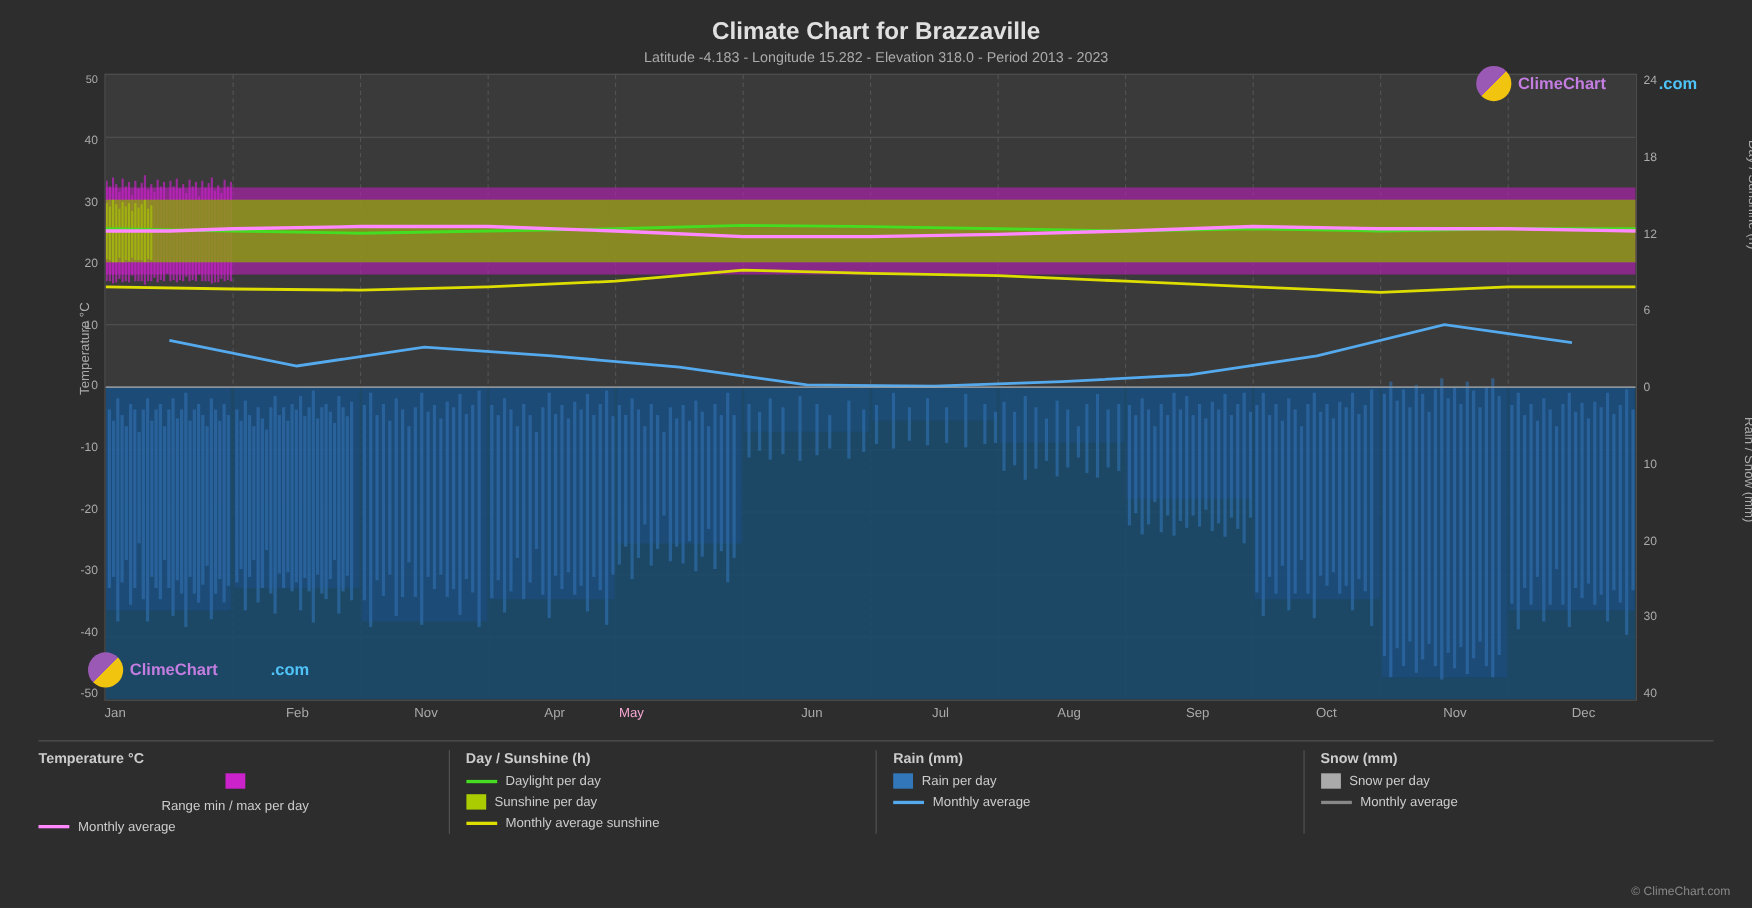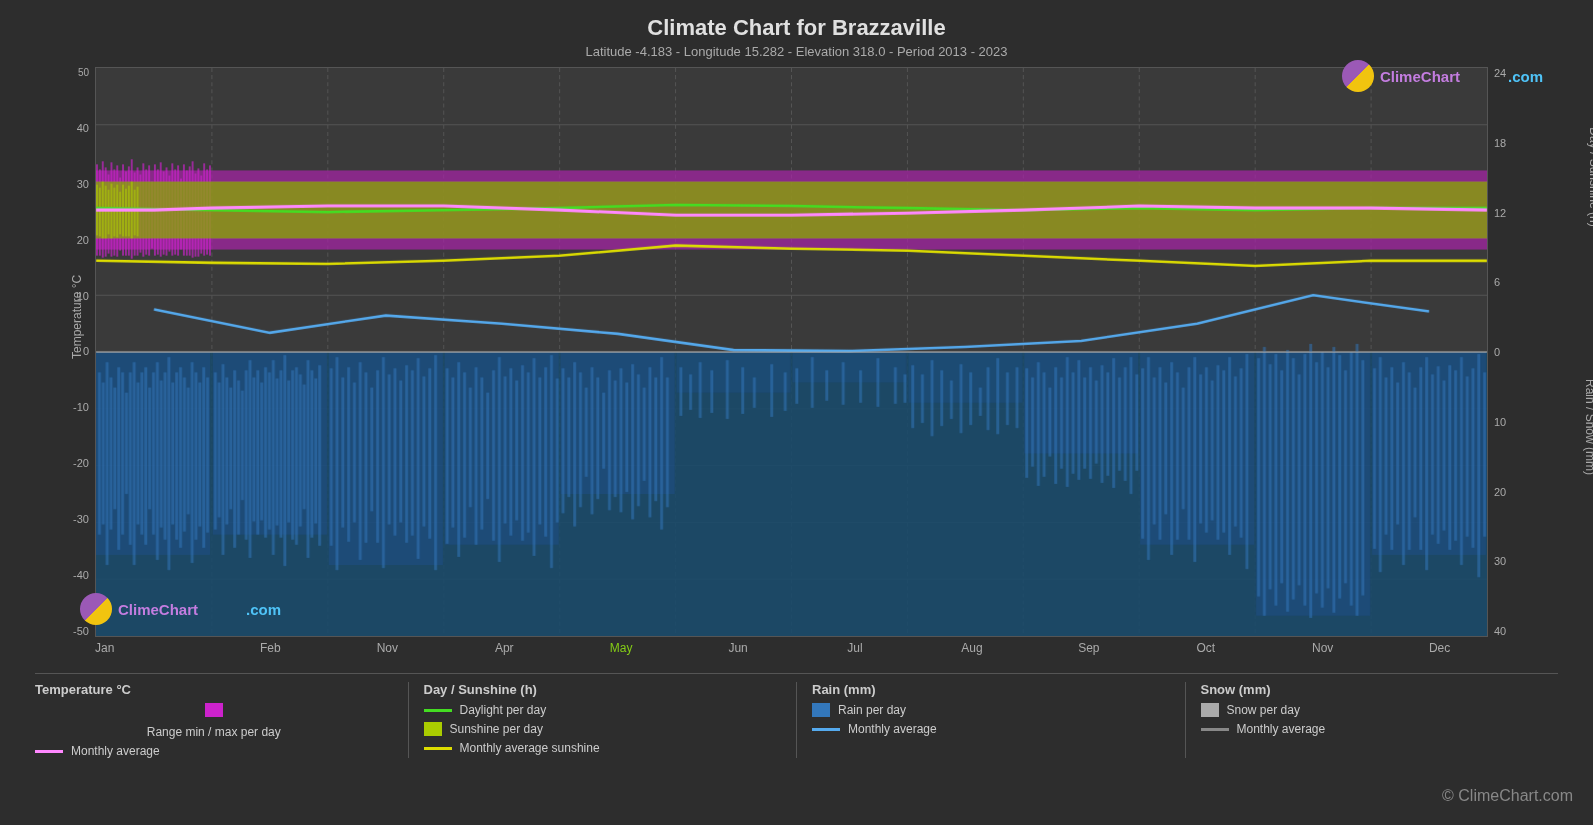--- a/index.html
+++ b/index.html
@@ -57,24 +57,24 @@
       flex-shrink: 0;
     }
     .logo-text {
       font-size: 15px;
       font-weight: bold;
     }
     .logo-text .clime { color: #c47de0; }
     .logo-text .com { color: #4fc3f7; padding-left: 48px; }
     .copyright {
       position: absolute;
-      bottom: 20px;
+      bottom: 8px;
       right: 20px;
       color: #888;
-      font-size: 16px;
+      font-size: 11px;
     }
   </style>
 </head>
 <body>
 
 <div class="chart-container">
   <div class="chart-title">Climate Chart for Brazzaville</div>
   <div class="chart-subtitle">Latitude -4.183 - Longitude 15.282 - Elevation 318.0 - Period 2013 - 2023</div>
 
   <div class="logo-top-right">
@@ -504,21 +504,21 @@
       <div style="position:absolute; right:-85px; top:18%; transform:rotate(90deg); white-space:nowrap; color:#aaa; font-size:12px;">Day / Sunshine (h)</div>
       <div style="position:absolute; right:-80px; top:62%; transform:rotate(90deg); white-space:nowrap; color:#aaa; font-size:12px;">Rain / Snow (mm)</div>
     </div>
   </div>
 
   <div style="display:flex; margin:4px 0 0 75px; margin-right:75px; height:22px;">
     <div style="flex:1;text-align:left;color:#aaa;font-size:12px;">Jan</div>
     <div style="flex:1;text-align:center;color:#aaa;font-size:12px;">Feb</div>
     <div style="flex:1;text-align:center;color:#aaa;font-size:12px;">Nov</div>
     <div style="flex:1;text-align:center;color:#aaa;font-size:12px;">Apr</div>
-    <div style="flex:1;text-align:center;color:#84cc16;font-size:12px;">May</div>
+    <div style="flex:1;color:#f9a8d4;font-size:12px;">May</div>
     <div style="flex:1;text-align:center;color:#aaa;font-size:12px;">Jun</div>
     <div style="flex:1;text-align:center;color:#aaa;font-size:12px;">Jul</div>
     <div style="flex:1;text-align:center;color:#aaa;font-size:12px;">Aug</div>
     <div style="flex:1;text-align:center;color:#aaa;font-size:12px;">Sep</div>
     <div style="flex:1;text-align:center;color:#aaa;font-size:12px;">Oct</div>
     <div style="flex:1;text-align:center;color:#aaa;font-size:12px;">Nov</div>
     <div style="flex:1;text-align:center;color:#aaa;font-size:12px;">Dec</div>
   </div>
 
   <div style="display:flex; margin:10px 15px 0 15px; border-top:1px solid #555; padding-top:8px;">

